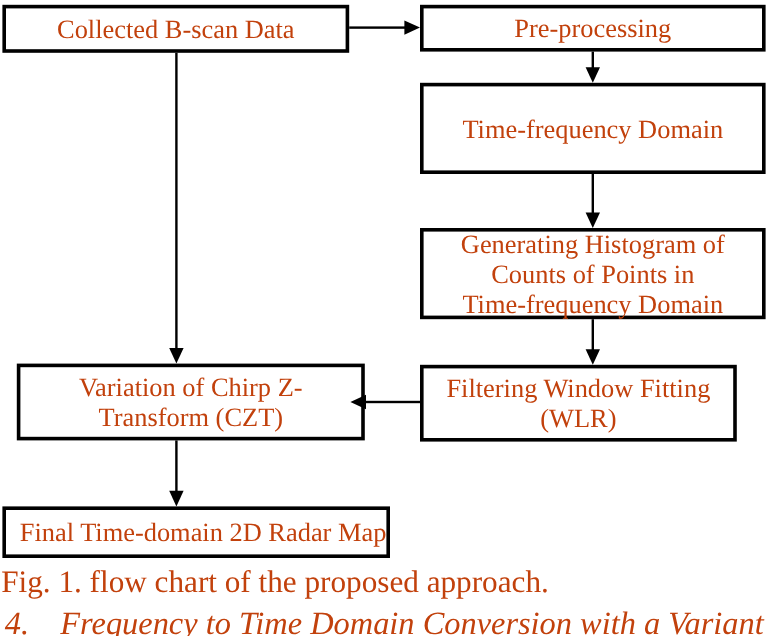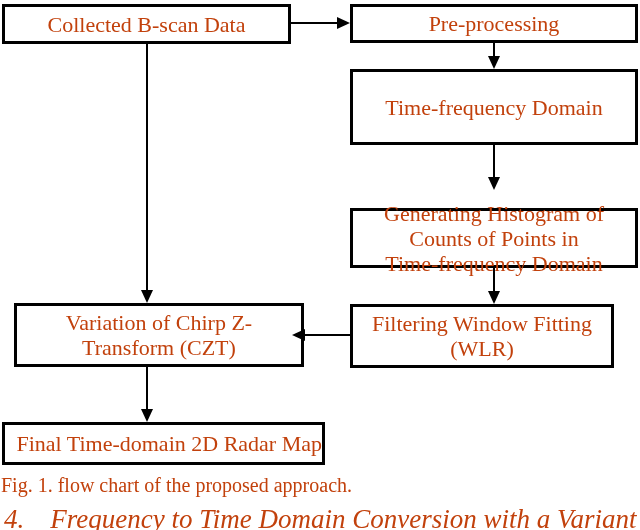--- a/index.html
+++ b/index.html
@@ -28,40 +28,40 @@
   }
   .line { position: absolute; background: #000000; }
   .head { position: absolute; width: 0; height: 0; }
   .head.down  { border-left: 6px solid transparent; border-right: 6px solid transparent; border-top: 13px solid #000000; }
   .head.left  { border-top: 6px solid transparent; border-bottom: 6px solid transparent; border-right: 13px solid #000000; }
   .head.right { border-top: 6px solid transparent; border-bottom: 6px solid transparent; border-left: 13px solid #000000; }
   .caption {
     position: absolute;
     left: 1px;
     top: 473px;
-    font-size: 20px;
+    font-size: 26px;
     line-height: 24px;
     white-space: nowrap;
   }
   .section {
     position: absolute;
     left: 4px;
     top: 503px;
     font-size: 27px;
     font-style: italic;
     line-height: 32px;
     white-space: nowrap;
   }
   .section .num { display: inline-block; margin-right: 26px; }
 
   
   #node-collected     { left: 2px;   top: 4px;   width: 289px; height: 40px; }
   #node-preprocessing { left: 350px; top: 4px;   width: 288px; height: 39px; }
   #node-stft          { left: 350px; top: 69px;  width: 288px; height: 76px; }
-  #node-histogram     { left: 350px; top: 208px; width: 288px; height: 60px; }
+  #node-histogram     { left: 350px; top: 190px; width: 288px; height: 76px; }
   #node-wlr           { left: 350px; top: 304px; width: 264px; height: 64px; }
   #node-czt           { left: 2px;   top: 303px; width: 290px; height: 64px; margin-left: 12px; }
   #node-final         { left: 2px;   top: 422px; width: 323px; height: 43px; align-items: flex-end; }
 </style>
 </head>
 <body>
 
 <div class="page">
 
   <div class="node" id="node-collected">

